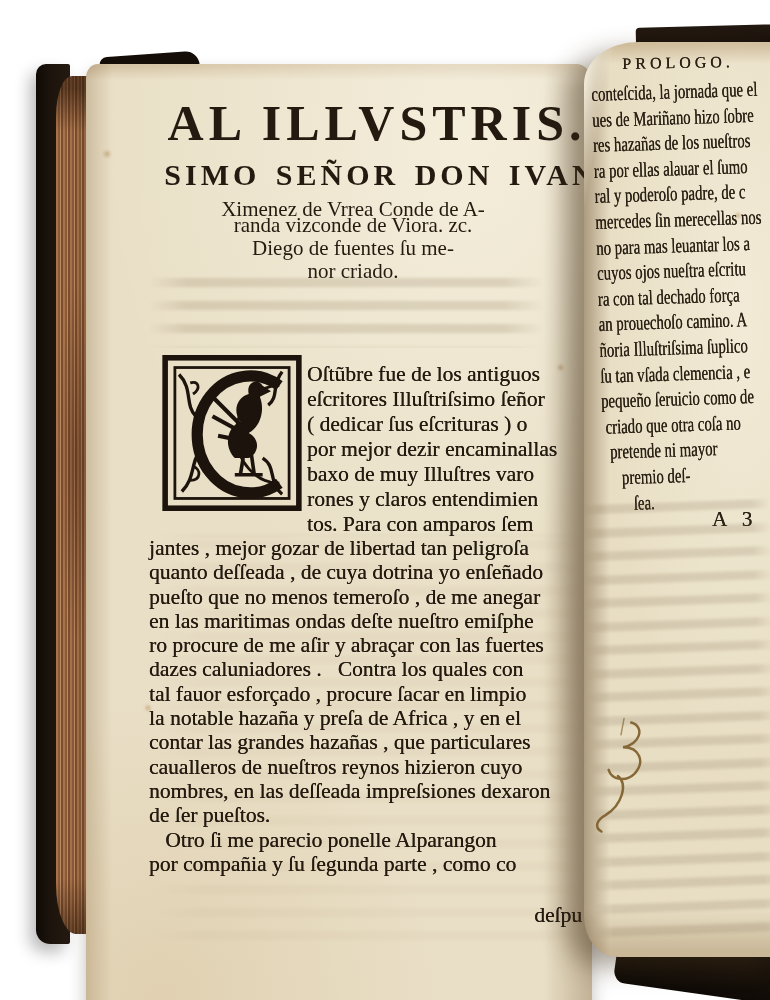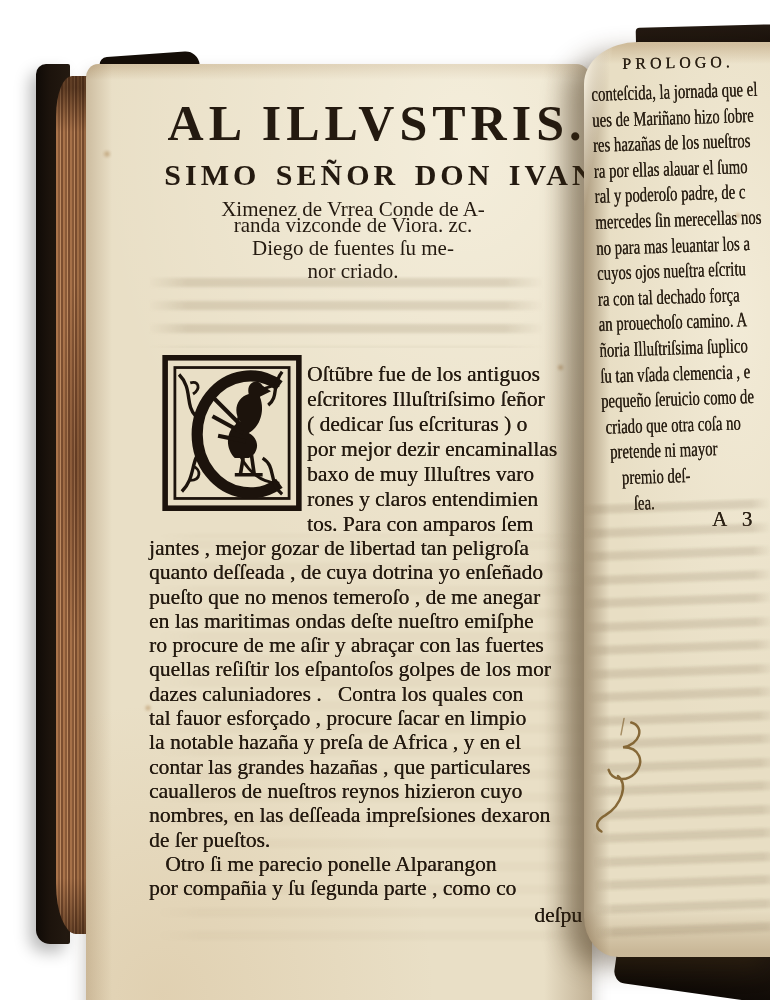--- a/index.html
+++ b/index.html
@@ -146,21 +146,20 @@
         <div class="line">baxo de muy Illuſtres varo</div>
         <div class="line">rones y claros entendimien</div>
         <div class="line">tos. Para con amparos ſem</div>
       </div>
     <div class="body-block">
         <div class="line">jantes , mejor gozar de libertad tan peligroſa</div>
         <div class="line">quanto deſſeada , de cuya dotrina yo enſeñado</div>
         <div class="line">pueſto que no menos temeroſo , de me anegar</div>
         <div class="line">en las maritimas ondas deſte nueſtro emiſphe</div>
         <div class="line">ro procure de me aſir y abraçar con las fuertes</div>
-        <div class="line">quellas reſiſtir los eſpantoſos golpes de los mor</div>
         <div class="line">dazes caluniadores .   Contra los quales con</div>
         <div class="line">tal fauor esforçado , procure ſacar en limpio</div>
         <div class="line">la notable hazaña y preſa de Africa , y en el</div>
         <div class="line">contar las grandes hazañas , que particulares</div>
         <div class="line">caualleros de nueſtros reynos hizieron cuyo</div>
         <div class="line">nombres, en las deſſeada impreſsiones dexaron</div>
         <div class="line">de ſer pueſtos.</div>
         <div class="line">   Otro ſi me parecio ponelle Alparangon</div>
         <div class="line">por compañia y ſu ſegunda parte , como co</div>
       </div>

